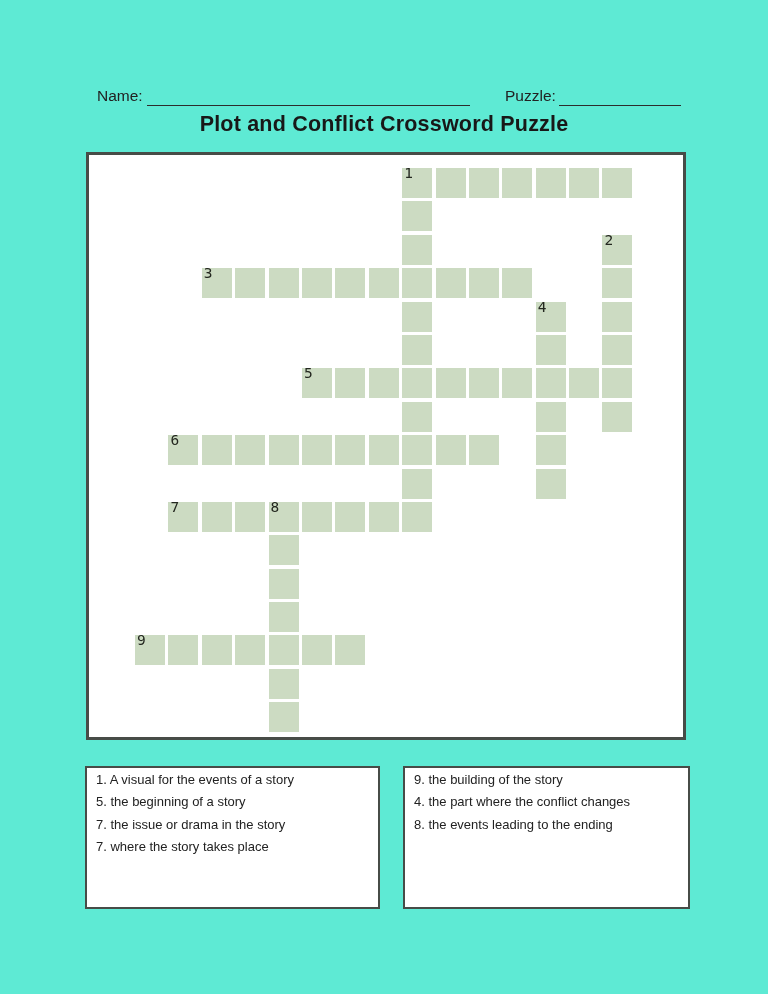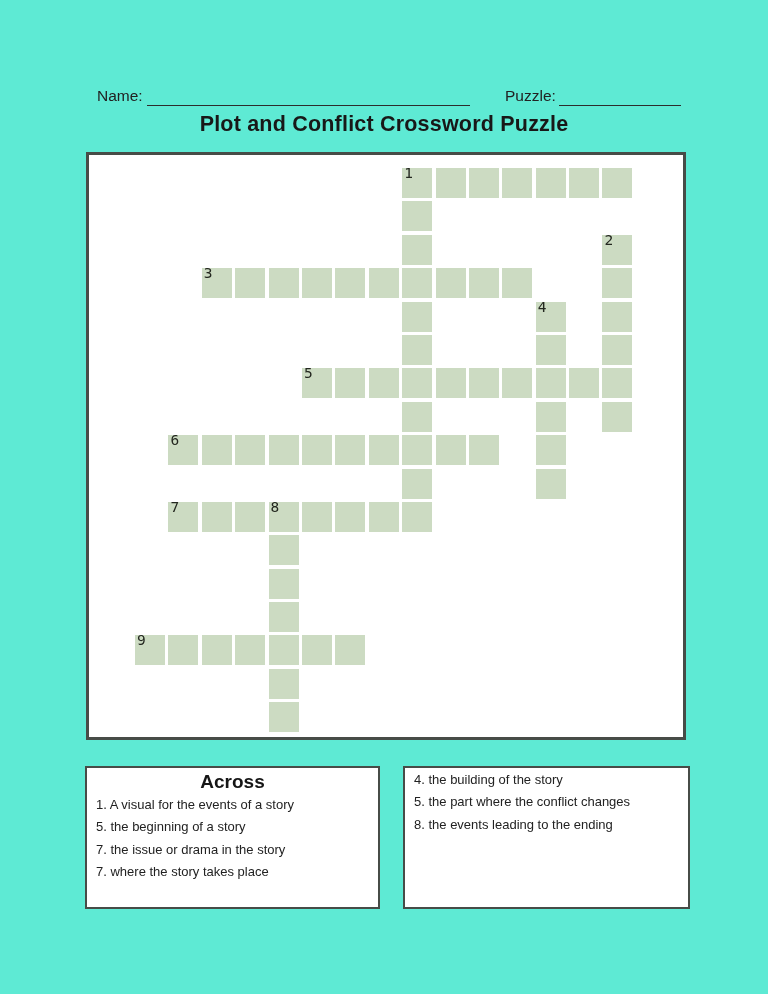--- a/index.html
+++ b/index.html
@@ -160,30 +160,29 @@
         <div class="cell" style="grid-area: 15 / 4;"></div>
         <div class="cell" style="grid-area: 15 / 5;"></div>
         <div class="cell" style="grid-area: 15 / 6;"></div>
         <div class="cell" style="grid-area: 15 / 7;"></div>
         <div class="cell" style="grid-area: 16 / 5;"></div>
         <div class="cell" style="grid-area: 17 / 5;"></div>
       </div>
   </div>
 
   <div class="clue-box across-box">
-    <div class="clue-title">Across</div>
     <div class="clue-list" id="across-list">
         <div class="clue-item">1. A visual for the events of a story</div>
         <div class="clue-item">5. the beginning of a story</div>
         <div class="clue-item">7. the issue or drama in the story</div>
         <div class="clue-item">7. where the story takes place</div>
       </div>
   </div>
 
   <div class="clue-box down-box">
     <div class="clue-list" id="down-list">
-        <div class="clue-item">4. the building of the story</div>
-        <div class="clue-item">5. the part where the conflict changes</div>
+        <div class="clue-item">9. the building of the story</div>
+        <div class="clue-item">4. the part where the conflict changes</div>
         <div class="clue-item">8. the events leading to the ending</div>
       </div>
   </div>
 
 </div>
 
 </body></html>

